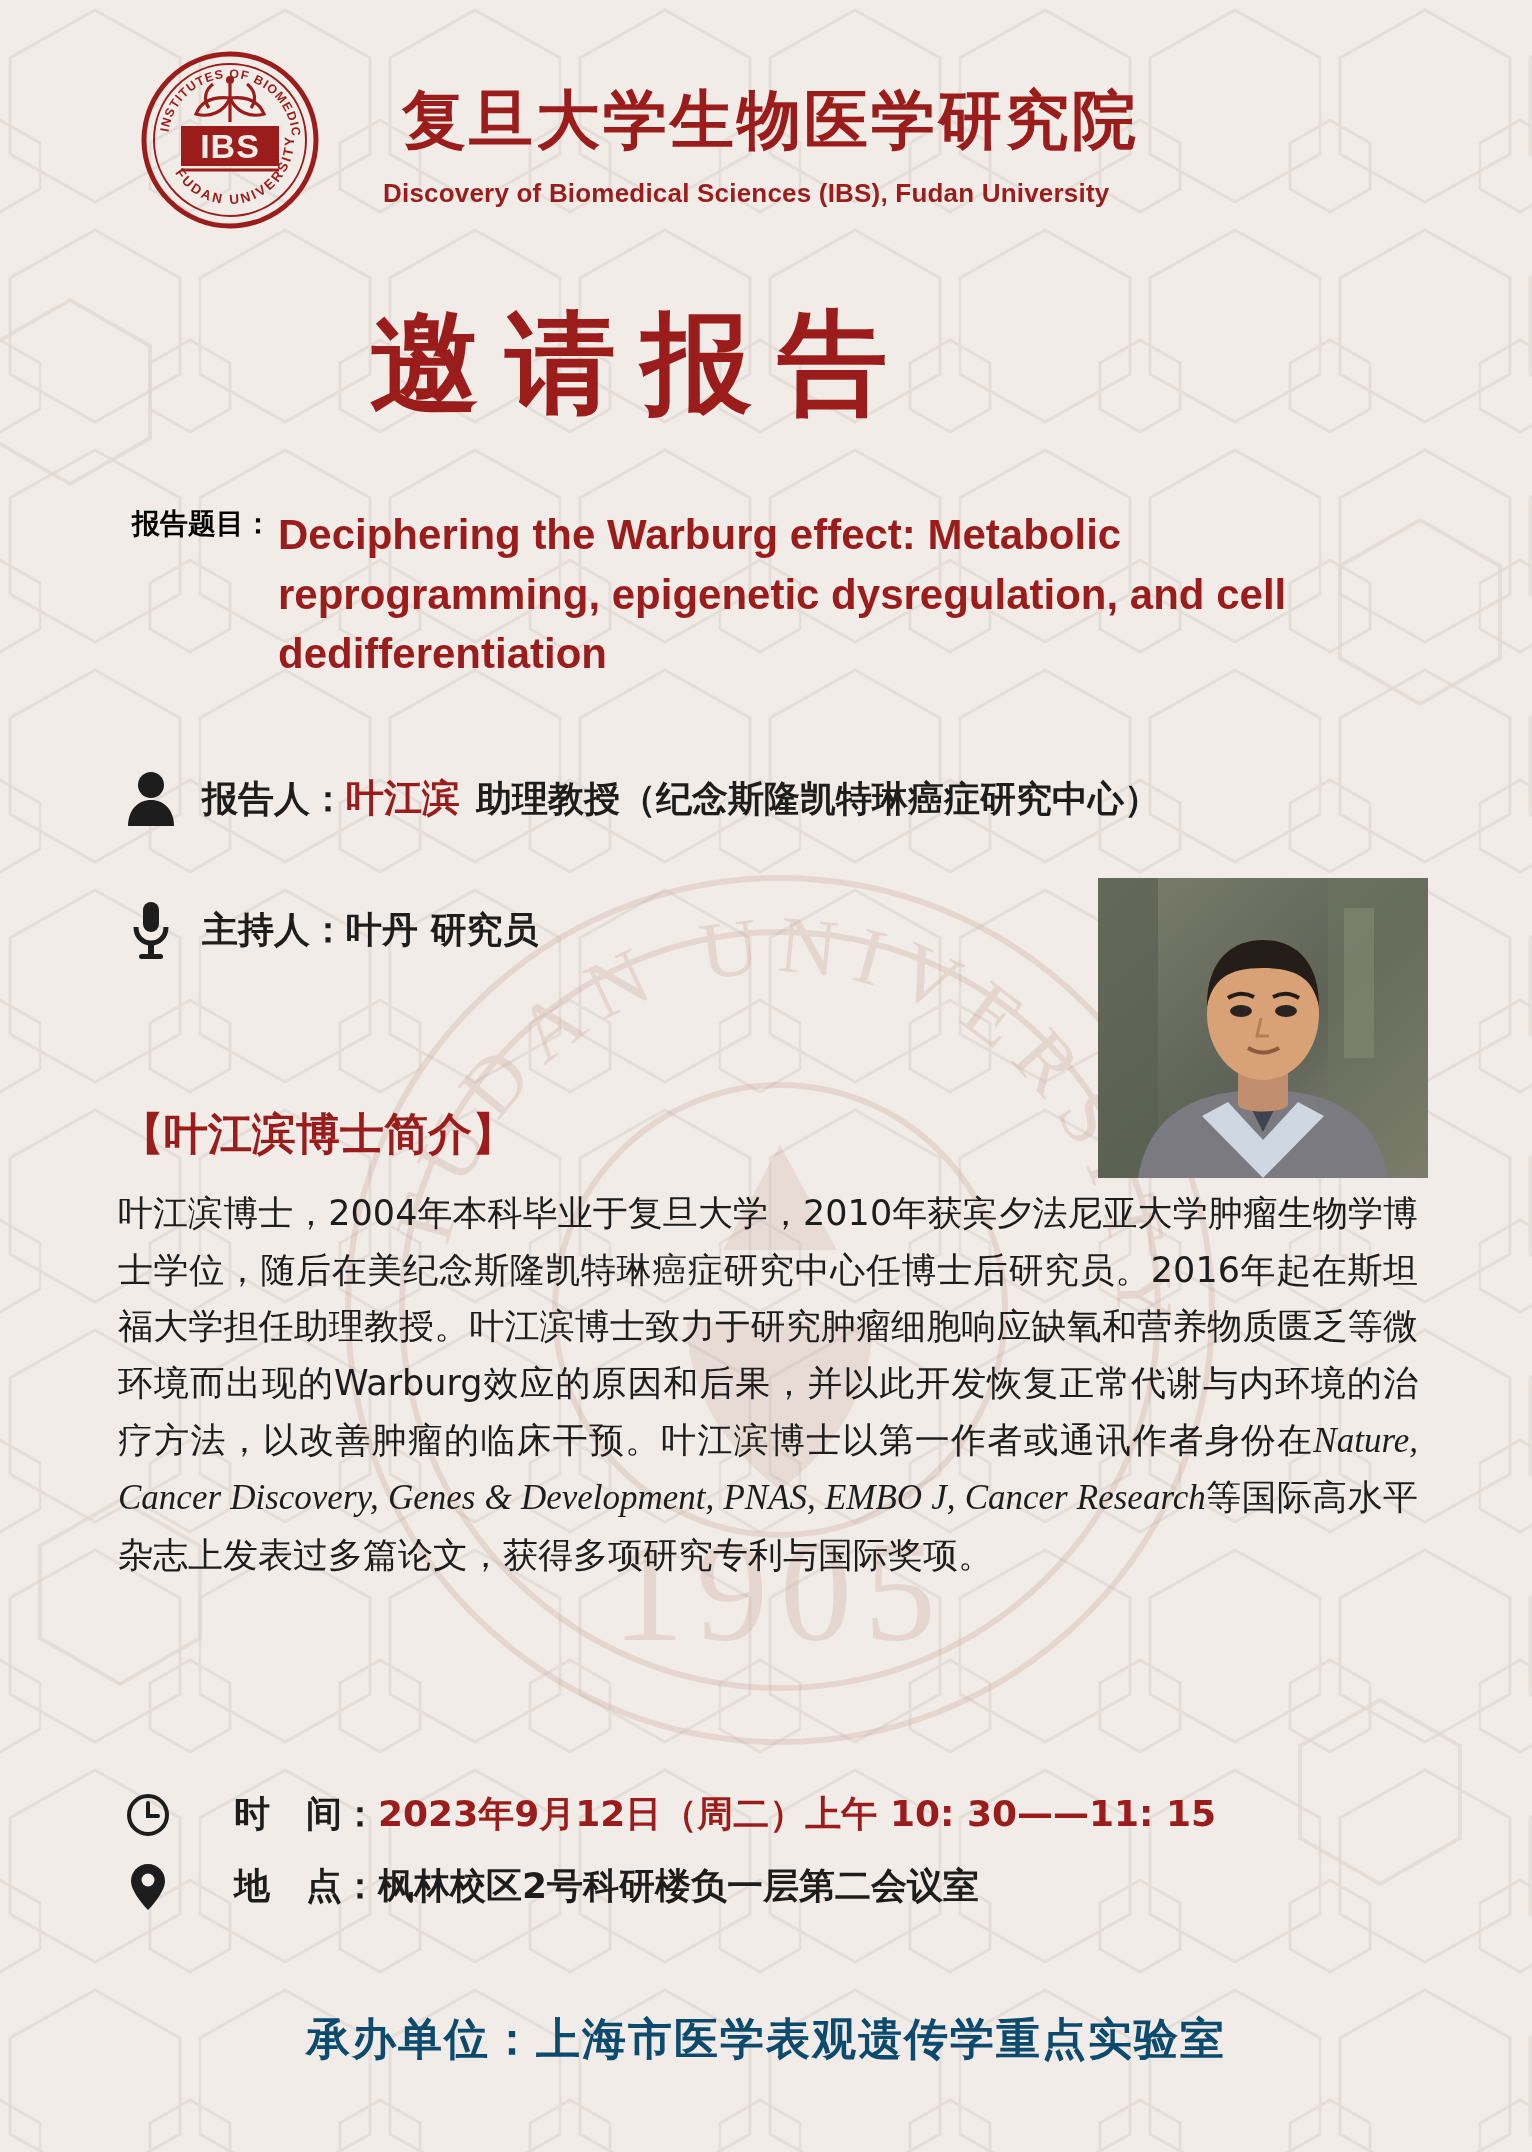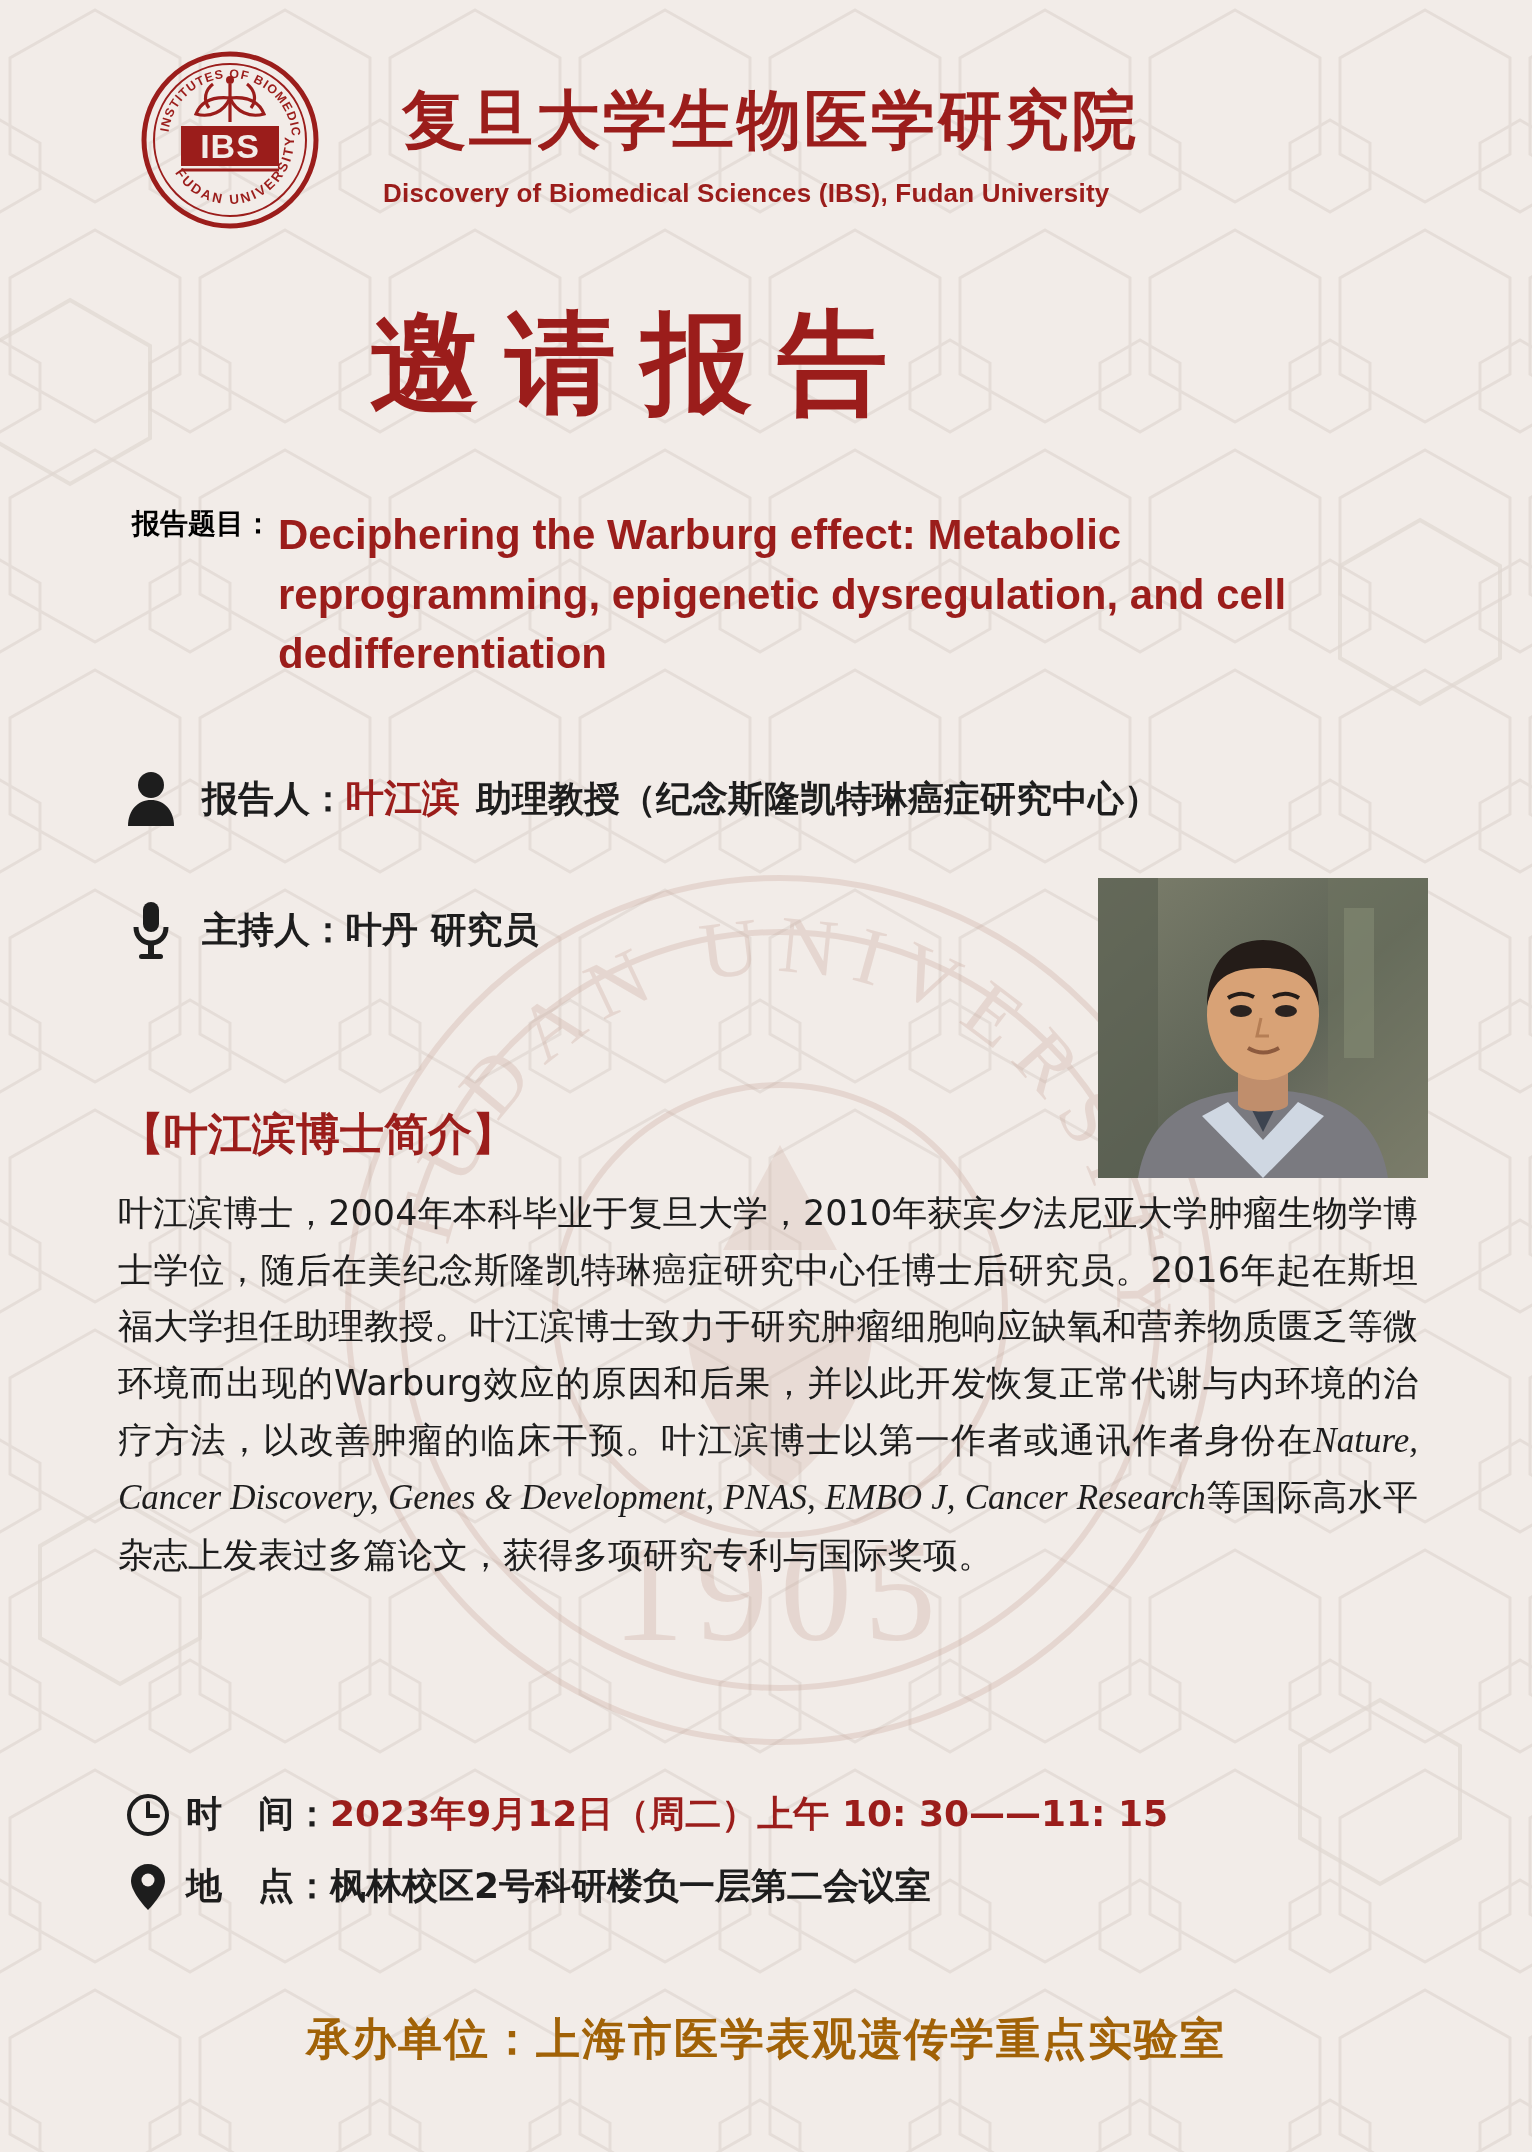--- a/index.html
+++ b/index.html
@@ -188,20 +188,21 @@
   .bio-body .journals {
     font-style: italic;
     font-family: "Liberation Serif", serif;
   }
 
   
   .meta-row {
     position: absolute;
     display: flex;
     align-items: center;
+    gap: 48px;
   }
   .row-time  { left: 122px; top: 1790px; }
   .row-place { left: 122px; top: 1862px; }
   .meta-icon {
     width: 52px;
     flex: none;
     display: flex;
     justify-content: center;
     align-items: center;
   }
@@ -217,21 +218,21 @@
 
   
   .footer {
     position: absolute;
     left: 0;
     top: 2010px;
     width: 1532px;
     text-align: center;
     font-size: 44px;
     font-weight: bold;
-    color: #a16207;
+    color: #0c4a6e;
     letter-spacing: 2px;
     font-family: "DejaVu Sans", sans-serif;
   }
 </style>
 </head>
 <body>
 
 <div class="page">
 
   <svg class="bg-hex" viewBox="0 0 1532 2152" preserveAspectRatio="none">

